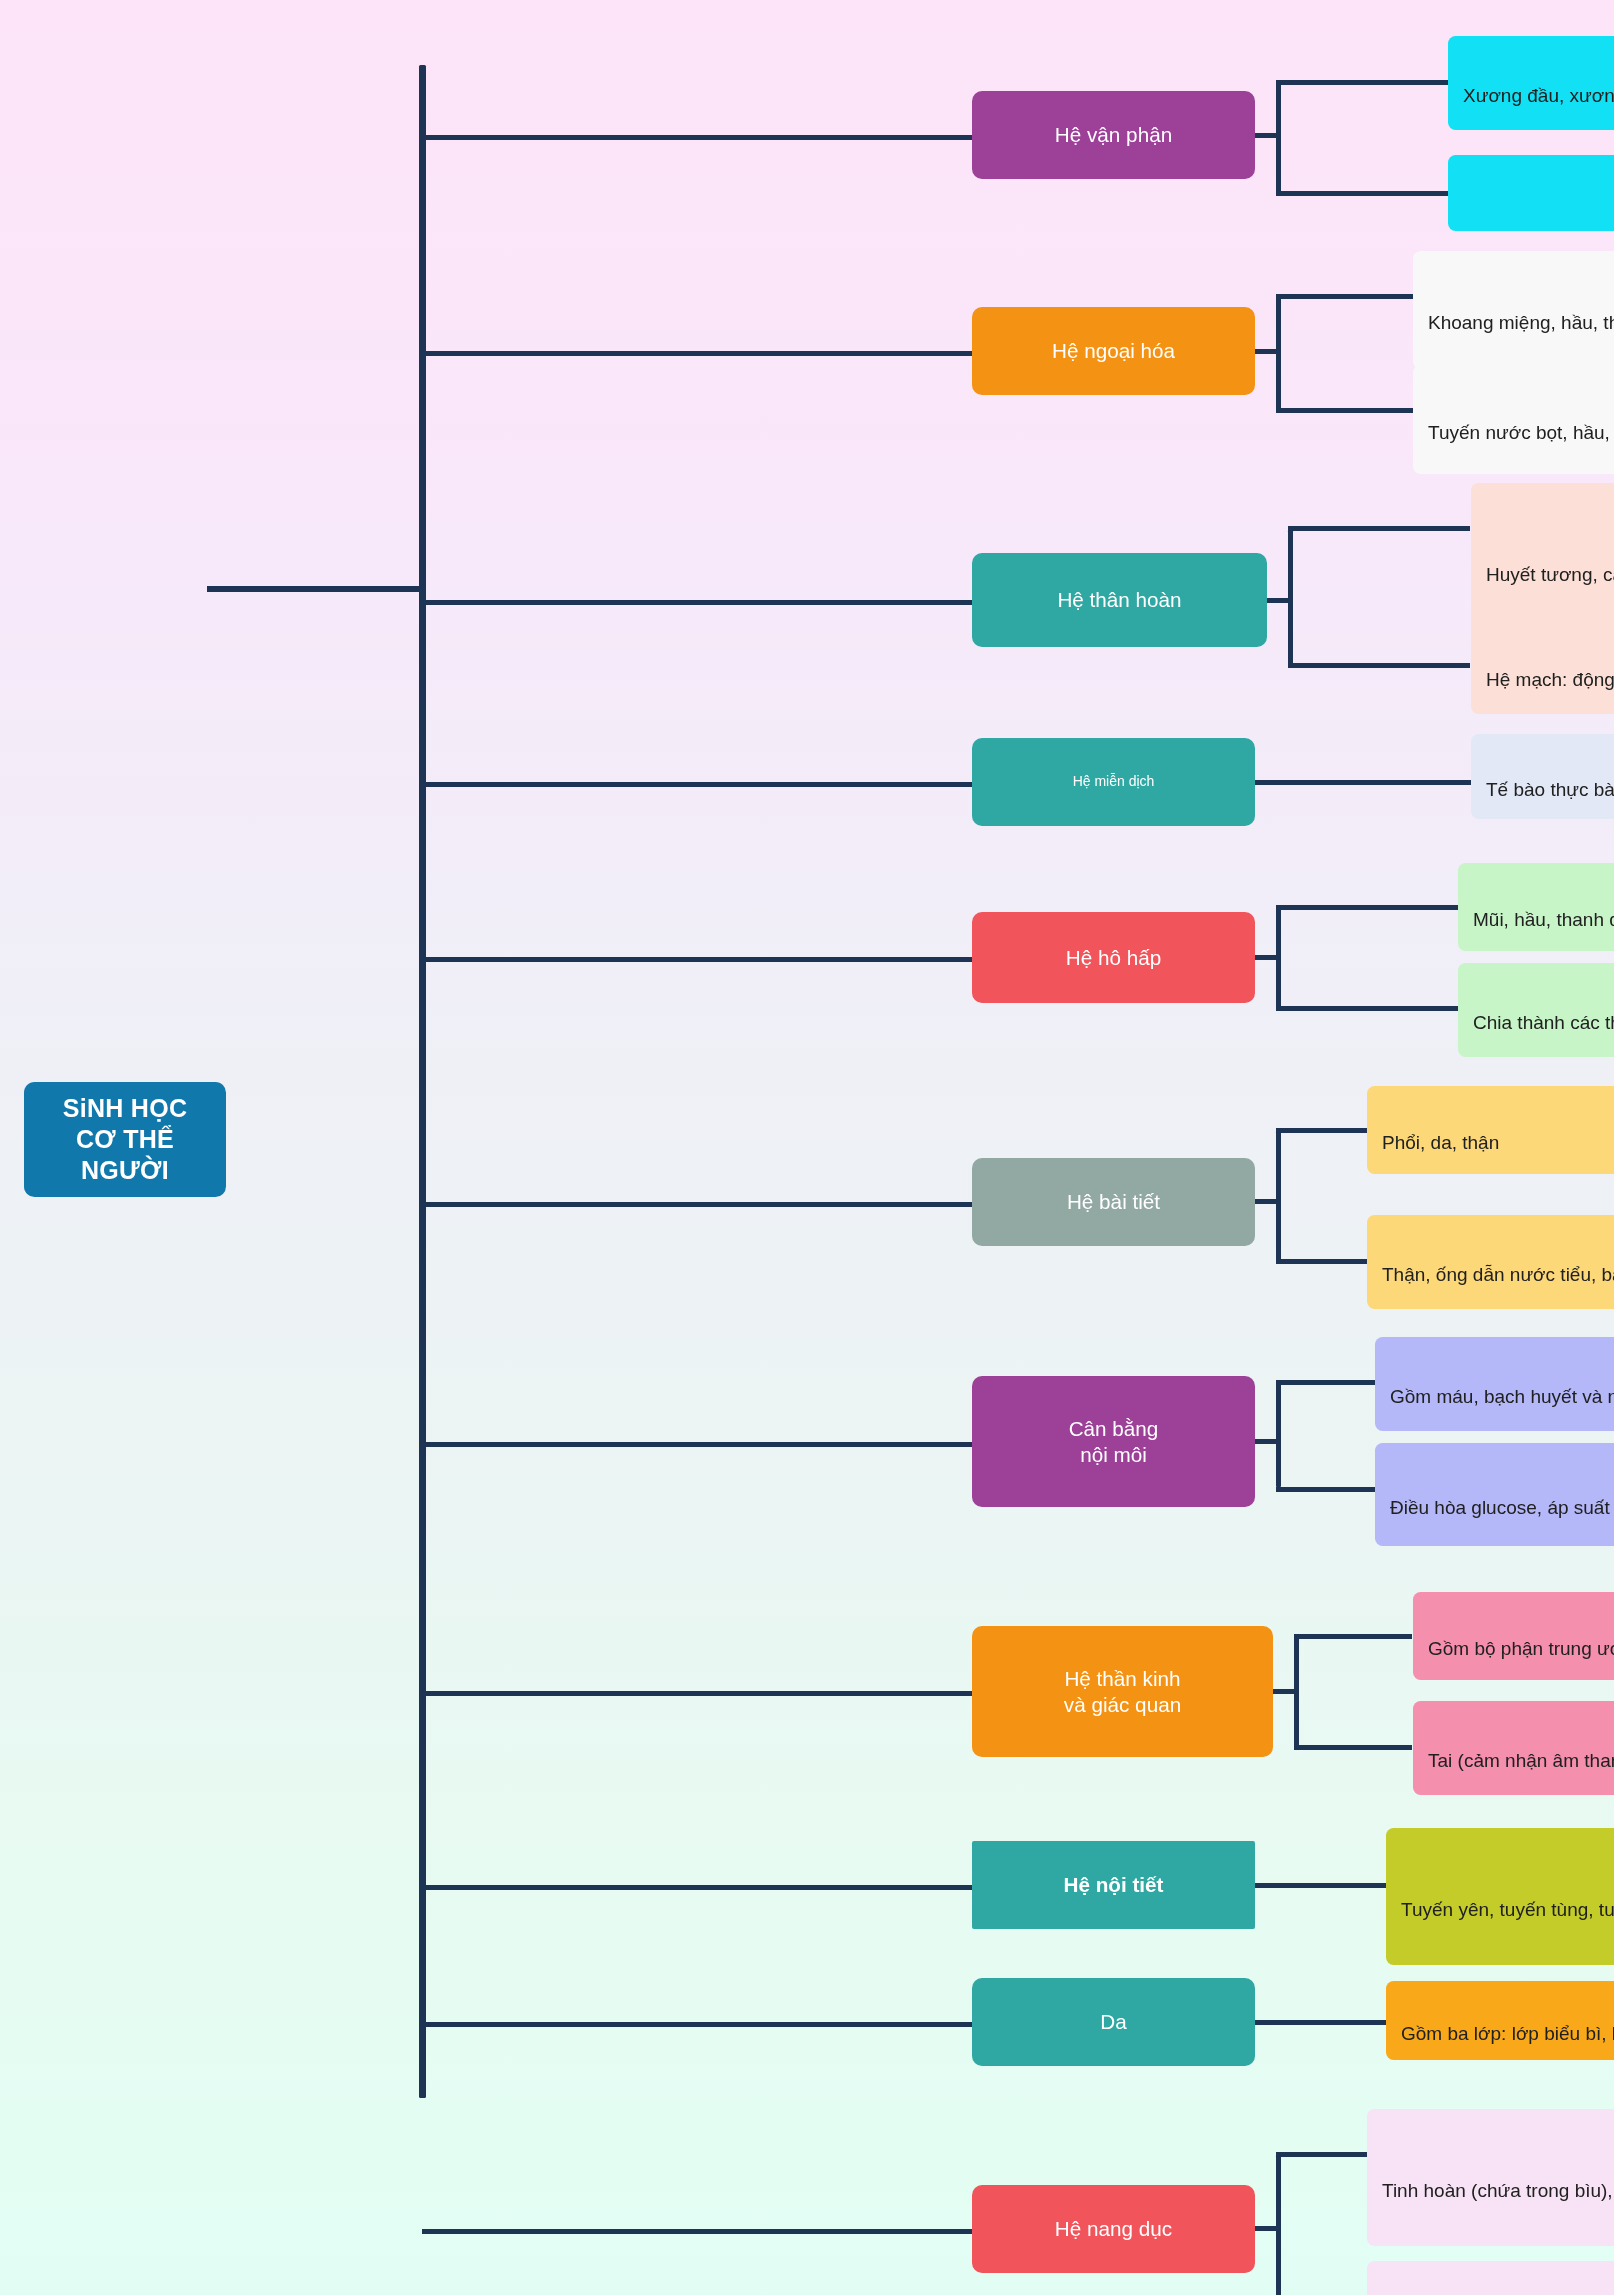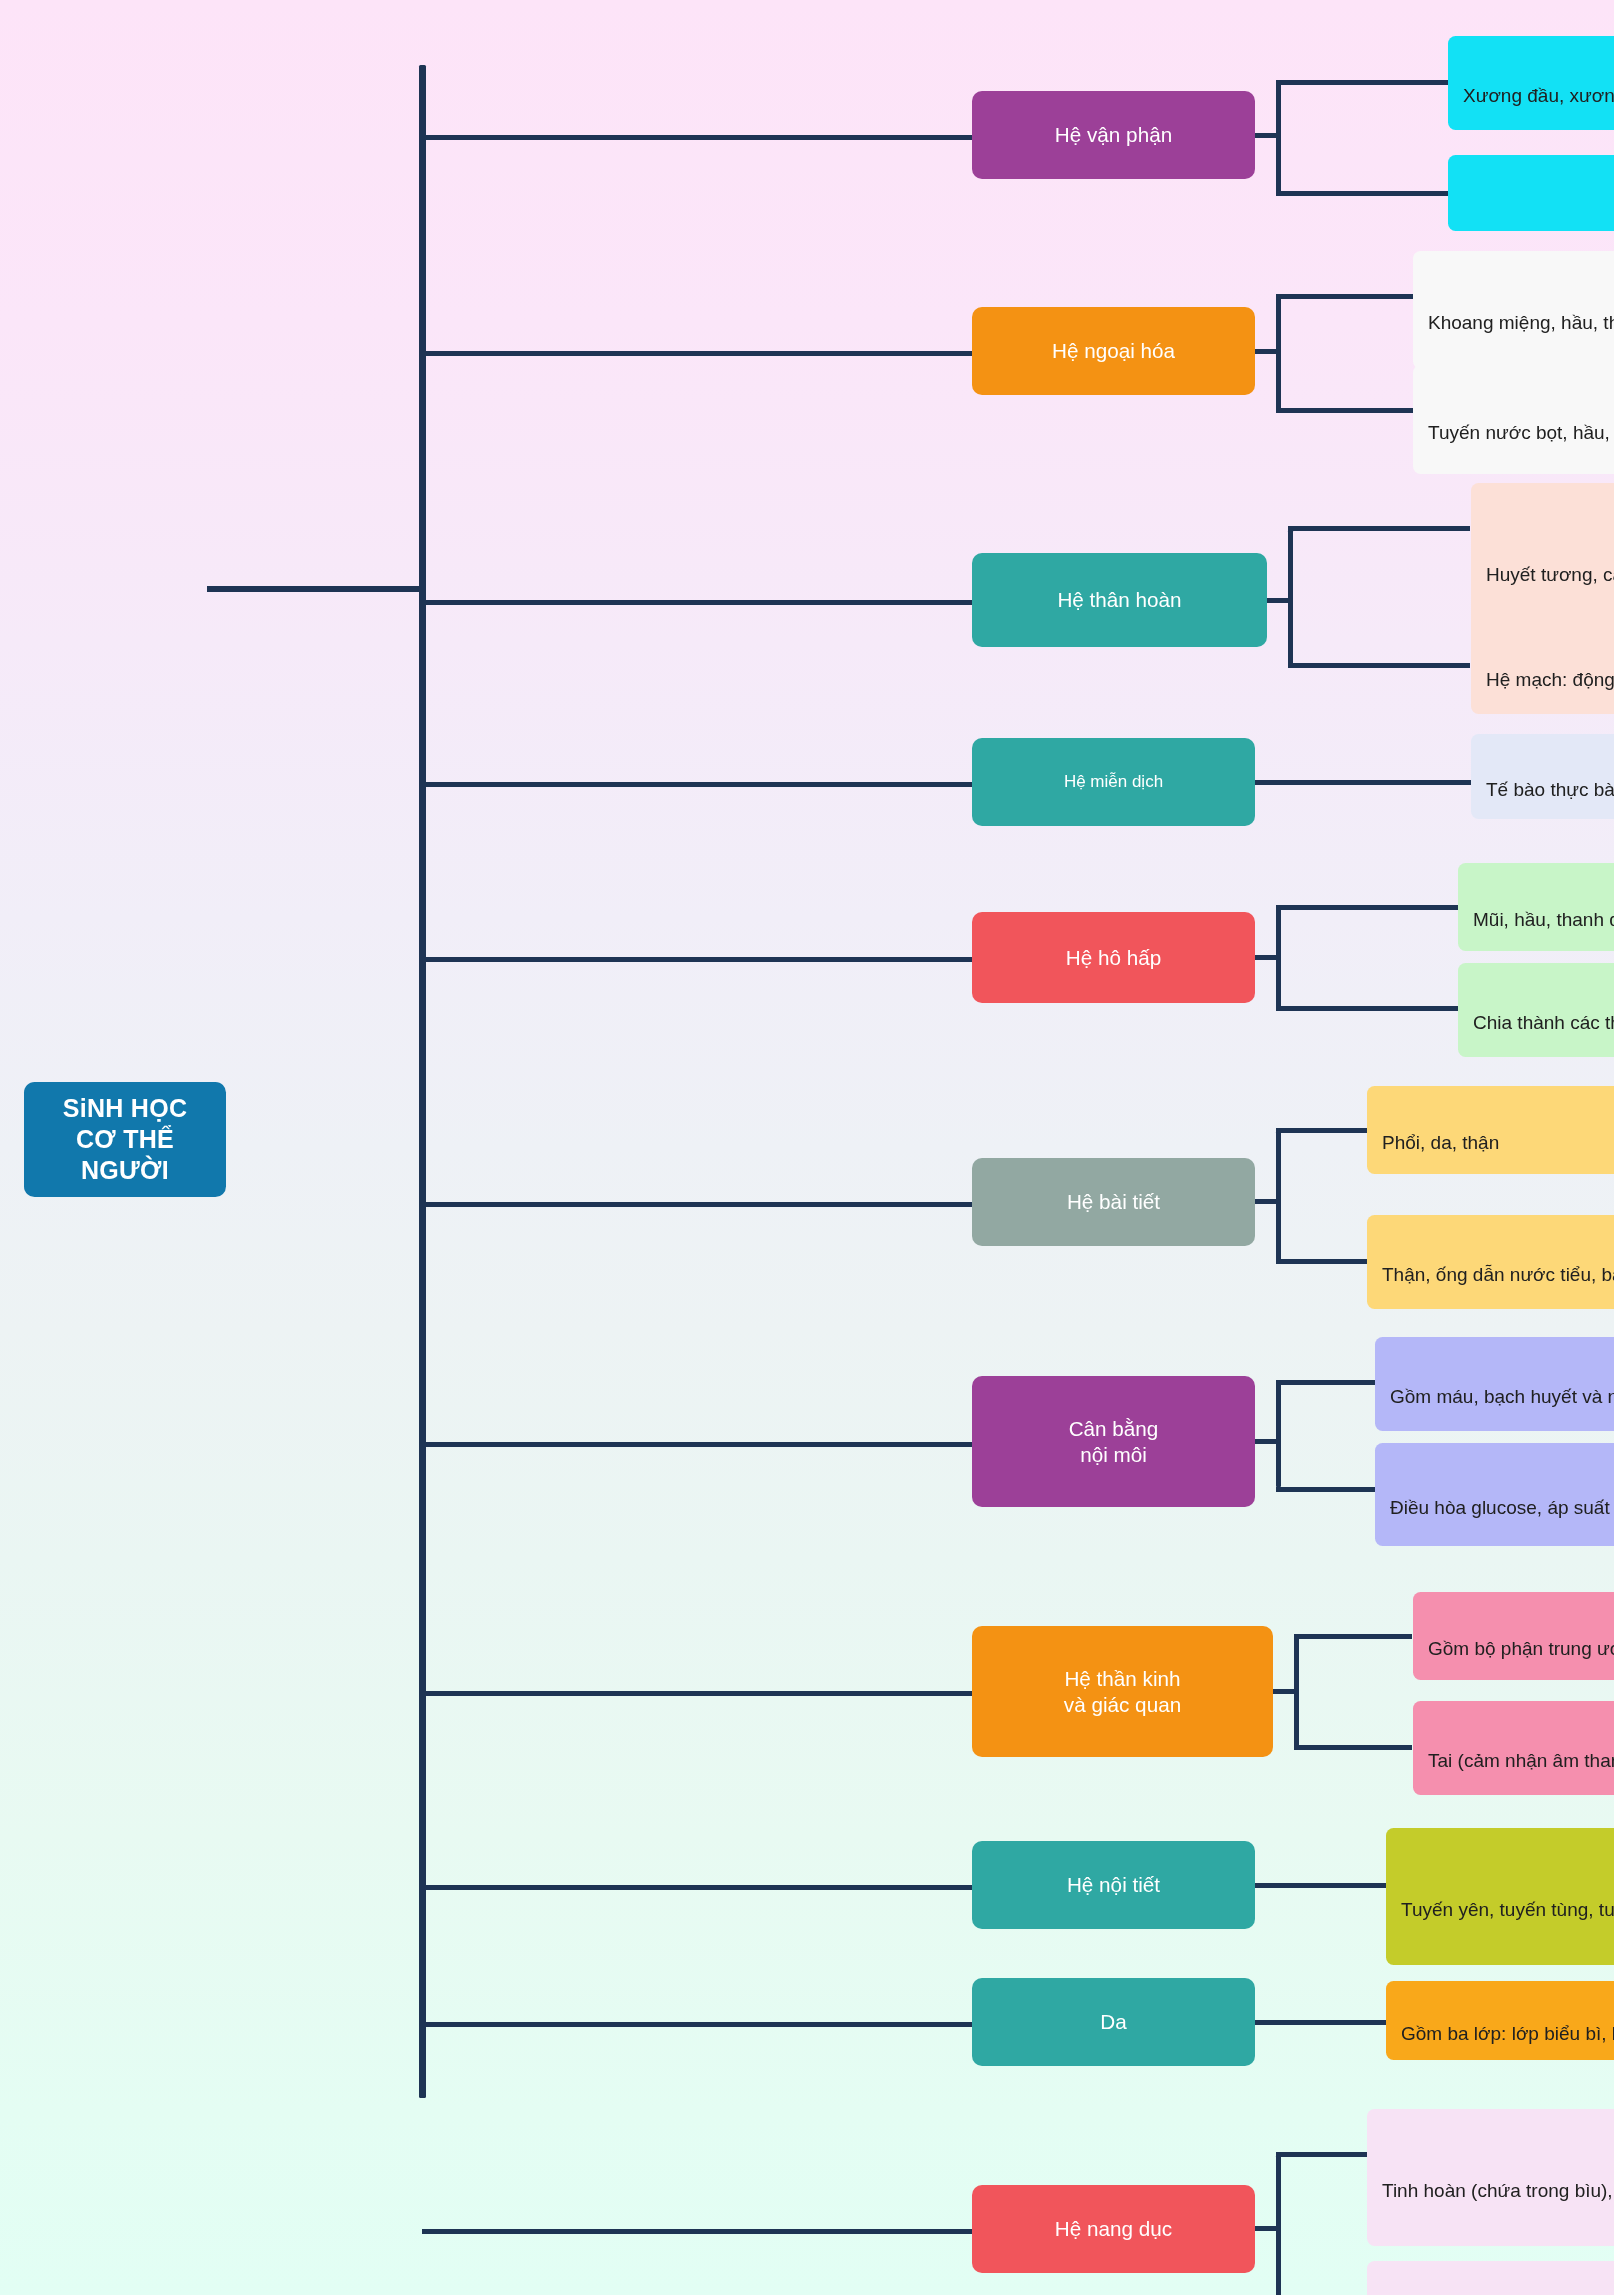--- a/index.html
+++ b/index.html
@@ -176,21 +176,21 @@
       </div>
       <div class="leaf" style="left: 1471px; top: 620px; width: 1253px; min-height: 94px; background: rgb(252, 224, 215); border-radius: 7.6px; padding: 9px 15px;">
         <div class="lt" style="font-size: 19px;">Tim và hệ mạch</div>
         <div class="lb" style="font-size: 19px;">Hệ mạch: động mạch, tĩnh mạch, mao mạch</div>
       </div>
       <div class="fork fork-h" style="left: 1267px; top: 598px; width: 26px; height: 4.6px;"></div>
       <div class="fork fork-v" style="left: 1288px; top: 529px; width: 4.6px; height: 137px; border-radius: 2.3px;"></div>
       <div class="fork fork-h" style="left: 1288px; top: 526px; width: 182px; height: 4.6px;"></div>
       <div class="fork fork-h" style="left: 1288px; top: 663px; width: 182px; height: 4.6px;"></div>
       <div class="branch-h" style="top: 782px; width: 550px; left: 422px;"></div>
-      <div class="node l1" style="left: 972px; top: 738px; width: 283px; height: 88px; background: rgb(47, 168, 163); font-size: 17px; border-radius: 10px; justify-content: center;">
+      <div class="node l1" style="left: 972px; top: 738px; width: 283px; height: 88px; background: rgb(47, 168, 163); font-size: 14px; border-radius: 10px; justify-content: center;">
         <div>Hệ miễn dịch</div>
       </div>
       <div class="leaf" style="left: 1471px; top: 734px; width: 1211px; min-height: 85px; background: rgb(227, 232, 247); border-radius: 7.6px; padding: 9px 15px;">
         <div class="lt" style="font-size: 19px;">Các tế bào bạch cầu</div>
         <div class="lb" style="font-size: 19px;">Tế bào thực bào, tế bào lympho T và lympho B</div>
       </div>
       <div class="fork fork-h" style="left: 1255px; top: 780px; width: 216px; height: 4.6px;"></div>
       <div class="branch-h" style="top: 957px; width: 550px; left: 422px;"></div>
       <div class="node l1" style="left: 972px; top: 912px; width: 283px; height: 91px; background: rgb(241, 85, 91); font-size: 20.7px; border-radius: 10px;">
         <div>Hệ hô hấp</div>
@@ -249,21 +249,21 @@
       </div>
       <div class="leaf" style="left: 1413px; top: 1701px; width: 1572px; min-height: 94px; background: rgb(245, 143, 174); border-radius: 7.6px; padding: 9px 15px;">
         <div class="lt" style="font-size: 19px;">Các giác quan</div>
         <div class="lb" style="font-size: 19px;">Tai (cảm nhận âm thanh), mắt (thu nhận ánh sáng), ...</div>
       </div>
       <div class="fork fork-h" style="left: 1273px; top: 1689px; width: 26px; height: 4.6px;"></div>
       <div class="fork fork-v" style="left: 1294px; top: 1636px; width: 4.6px; height: 111px; border-radius: 2.3px;"></div>
       <div class="fork fork-h" style="left: 1294px; top: 1634px; width: 118px; height: 4.6px;"></div>
       <div class="fork fork-h" style="left: 1294px; top: 1745px; width: 118px; height: 4.6px;"></div>
       <div class="branch-h" style="top: 1885px; width: 550px; left: 422px;"></div>
-      <div class="node l1" style="left: 972px; top: 1841px; width: 283px; height: 88px; background: rgb(47, 168, 163); font-size: 20.7px; border-radius: 10px;">
+      <div class="node l1" style="left: 972px; top: 1841px; width: 283px; height: 88px; background: rgb(47, 168, 163); font-size: 20.7px; border-radius: 2px; font-weight: bold;">
         <div>Hệ nội tiết</div>
       </div>
       <div class="leaf" style="left: 1386px; top: 1828px; width: 1595px; min-height: 137px; background: rgb(196, 204, 42); border-radius: 7.6px; padding: 9px 15px;">
         <div class="lt" style="font-size: 19px;">Các tuyến nội tiết</div>
         <div class="lb" style="font-size: 19px;">Tuyến yên, tuyến tùng, tuyến giáp, tuyến ức, tuyến trên thận, tuyến tụy, tuyến sinh dục (tinh hoàn và buồng trứng</div>
       </div>
       <div class="fork fork-h" style="left: 1255px; top: 1883px; width: 131px; height: 4.6px;"></div>
       <div class="branch-h" style="top: 2022px; width: 550px; left: 422px;"></div>
       <div class="node l1" style="left: 972px; top: 1978px; width: 283px; height: 88px; background: rgb(47, 168, 163); font-size: 20.7px; border-radius: 10px;">
         <div>Da</div>

